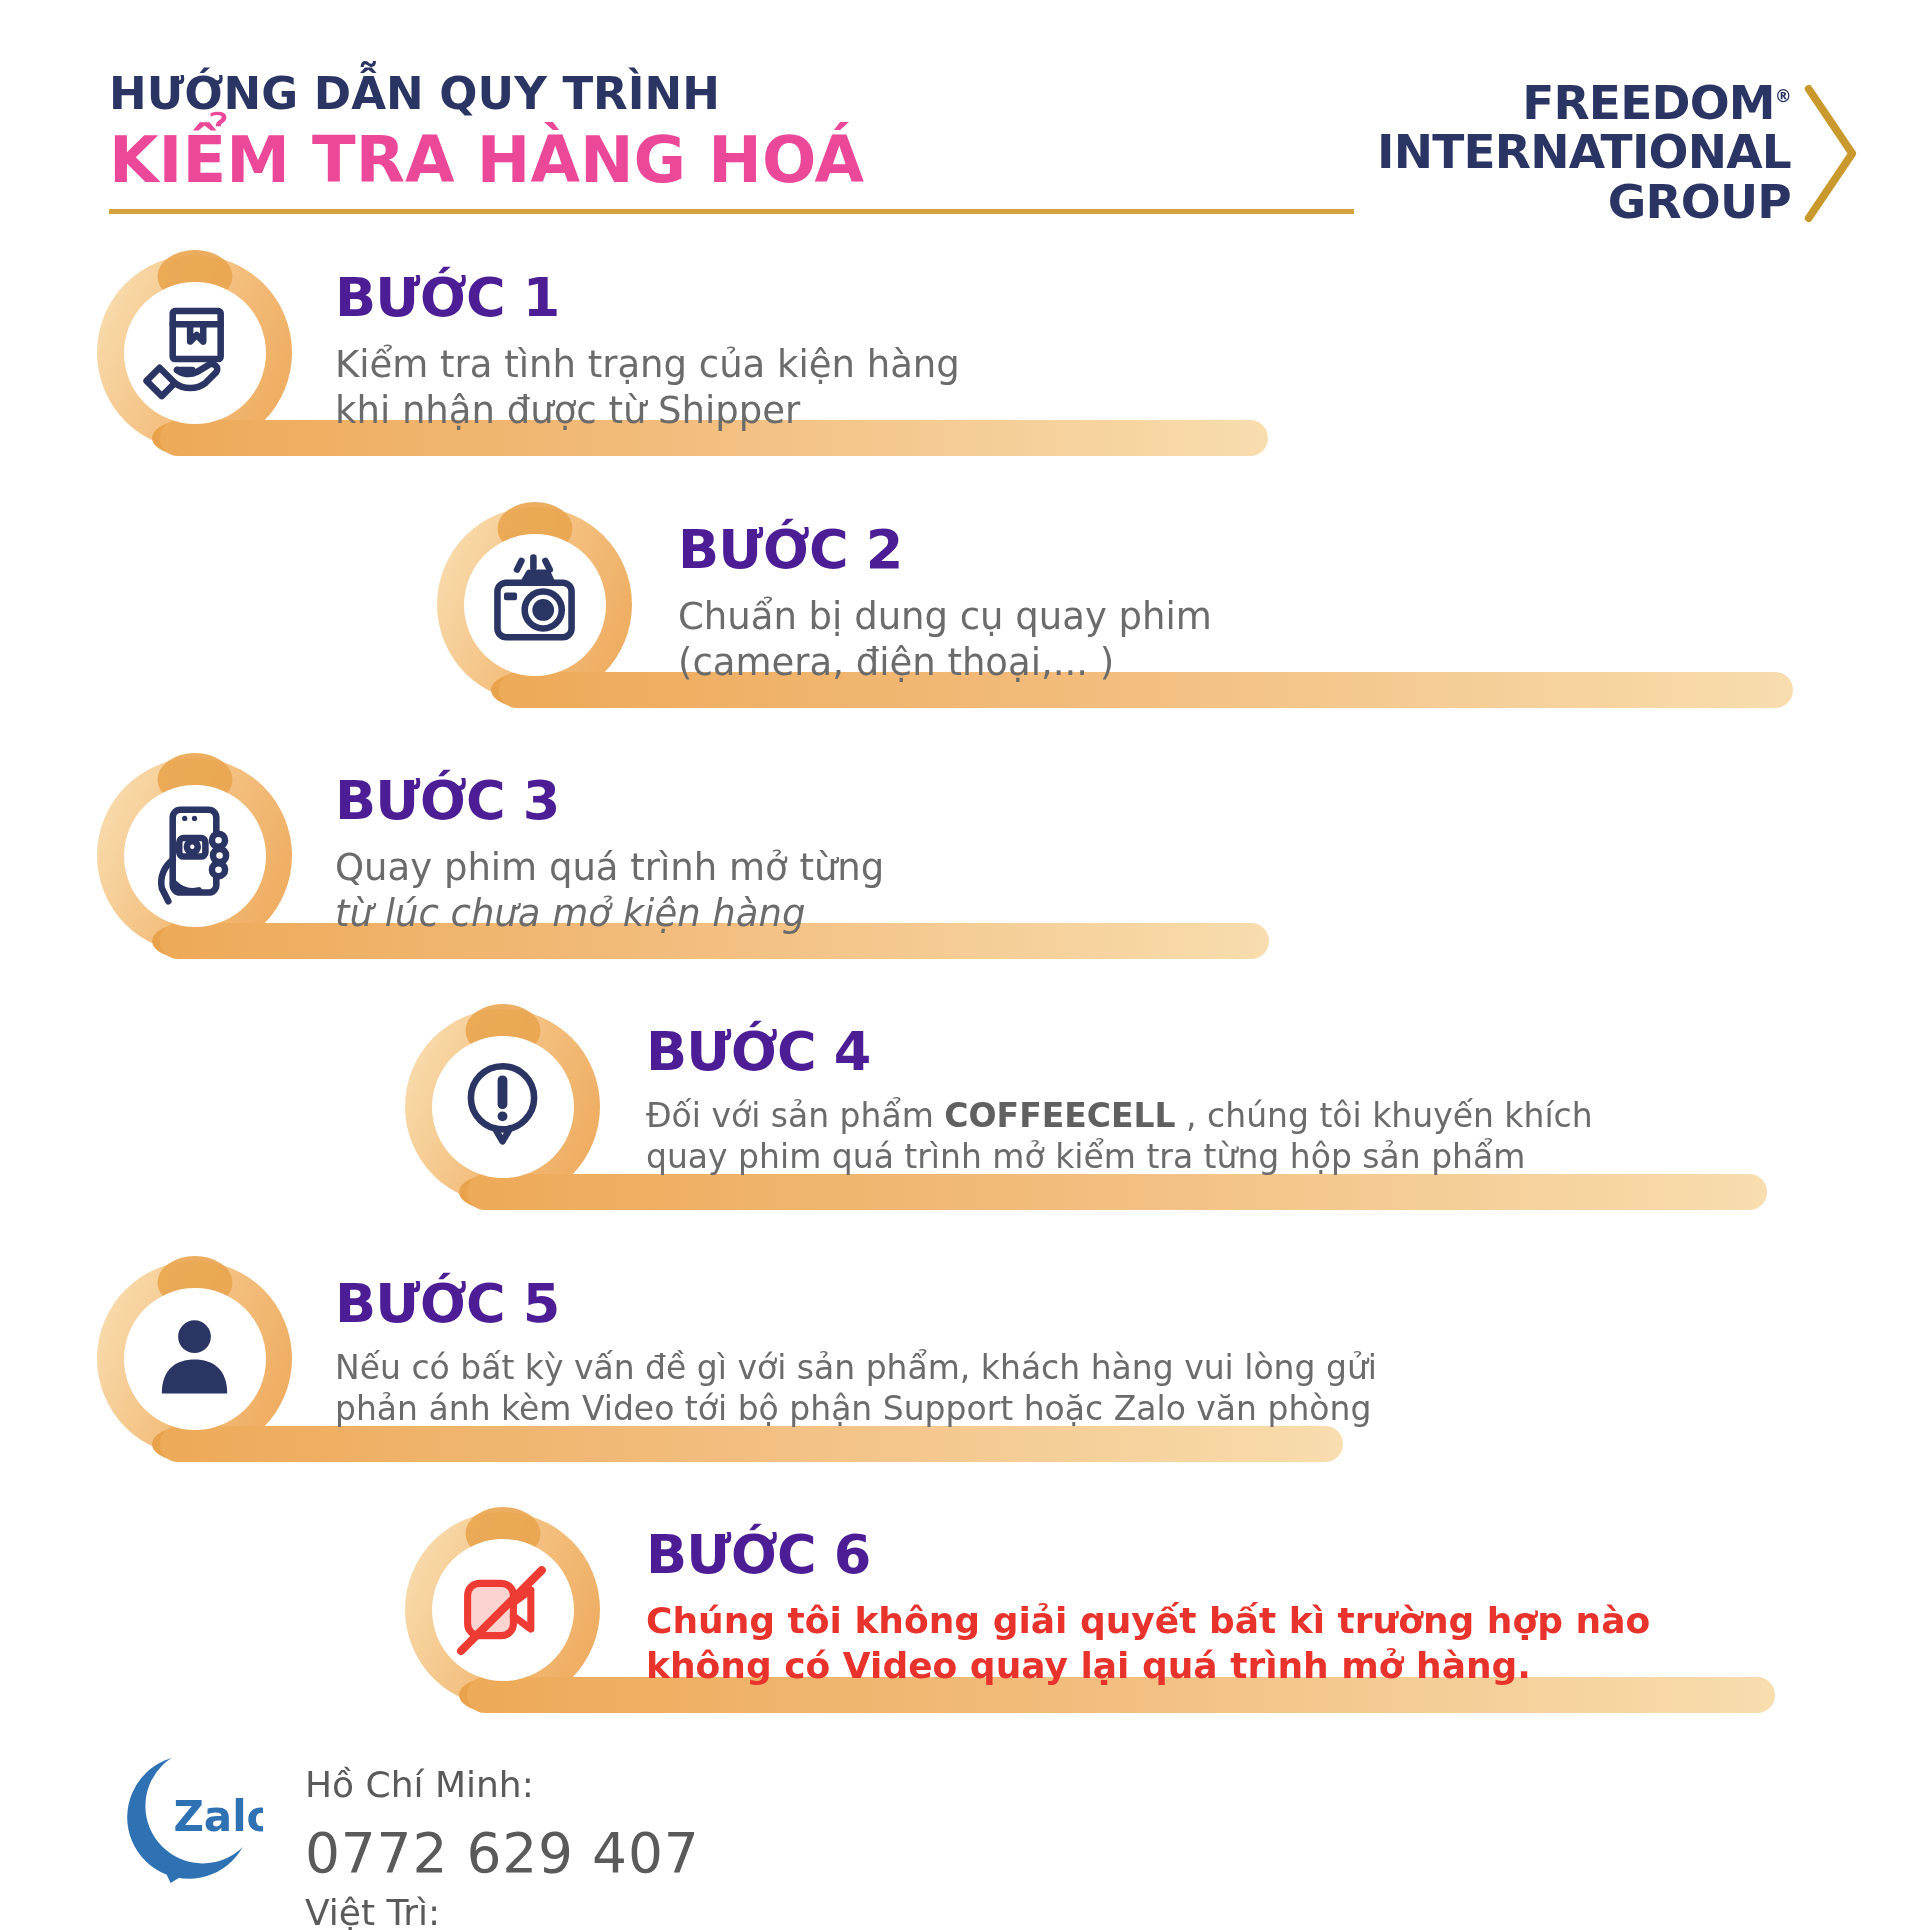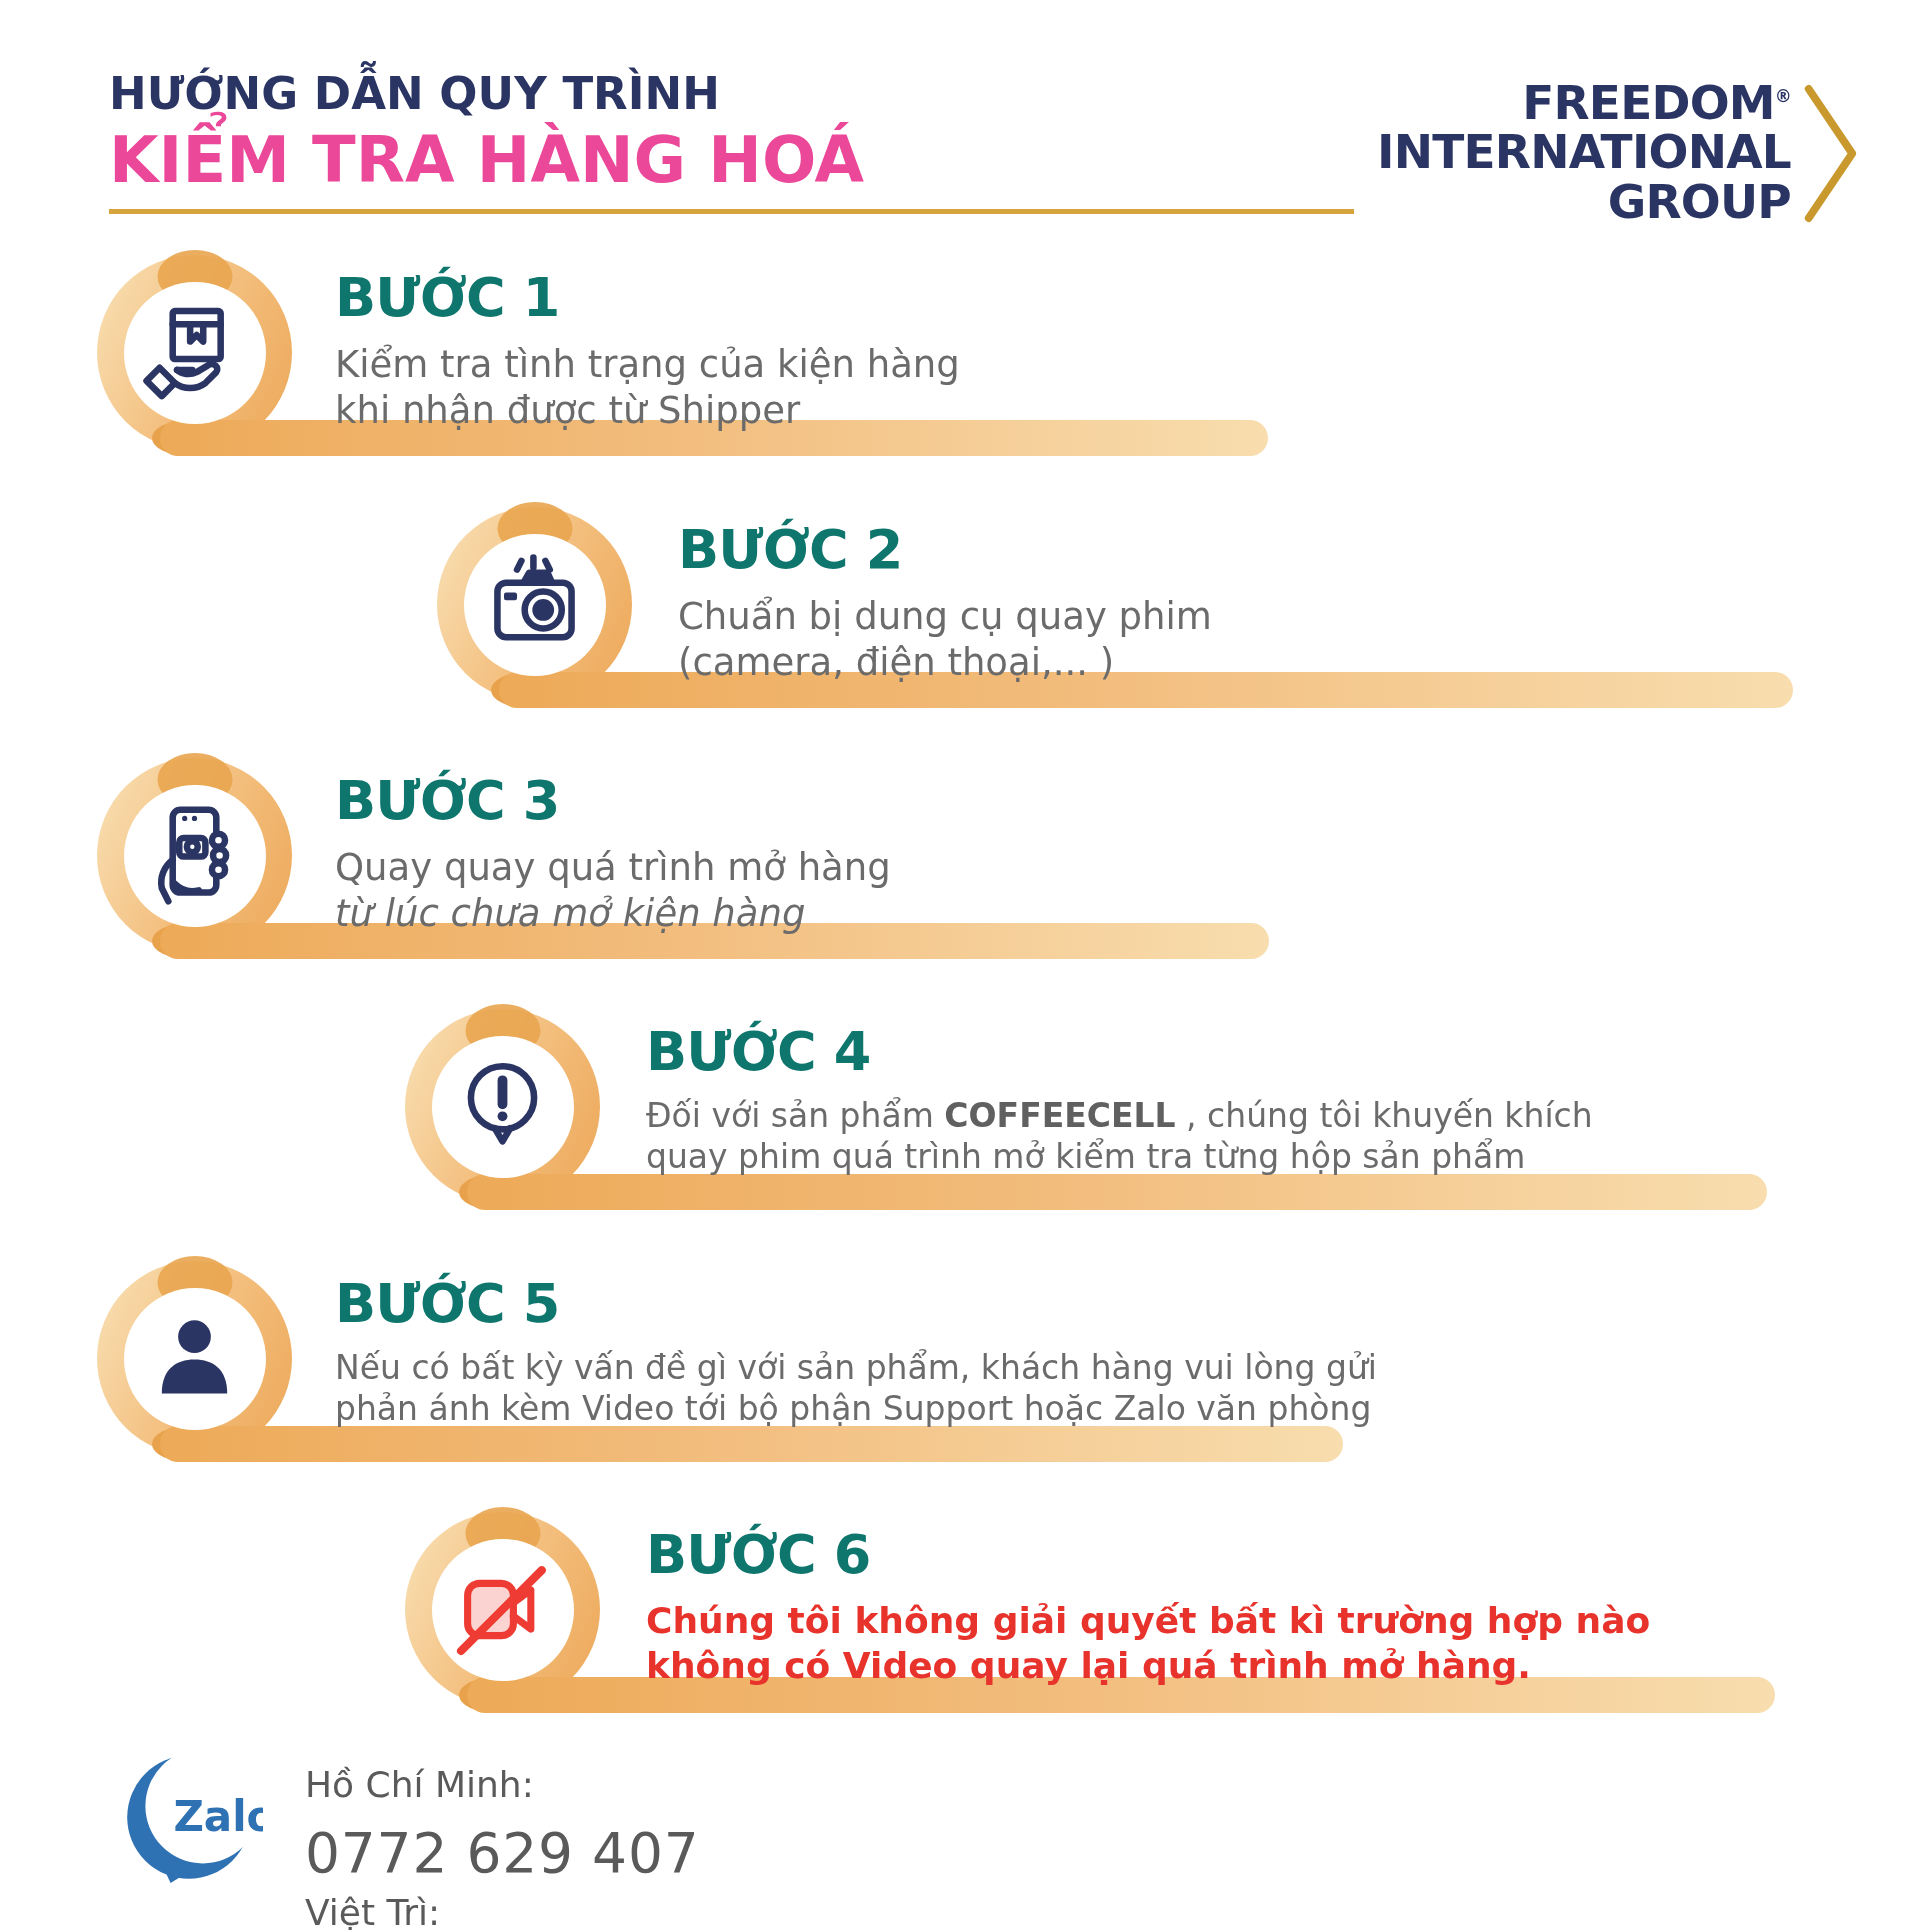--- a/index.html
+++ b/index.html
@@ -26,21 +26,21 @@
   .roll-top{position:absolute;left:50%;transform:translateX(-50%);top:-4.7px;width:75px;height:53px;background:#e9a54f;border-radius:50%;z-index:2;opacity:.9;}
   .hole{position:absolute;inset:26.5px;background:#fff;border-radius:50%;z-index:3;}
   .icon{position:absolute;width:109px;height:109px;left:43px;top:43px;z-index:4;}
 
   .bar{position:absolute;top:165px;height:36px;border-radius:18.7px;background:linear-gradient(90deg,#edaa58 0%,#f2bc7c 45%,#f8ddae 100%);z-index:2;}
   .bar-roll{position:absolute;top:165px;width:74px;height:36px;background:#e8a24c;border-radius:50%;z-index:2;}
   .b1{left:160px;width:1108px;} .b2{left:467px;width:1294px;} .b3{left:160px;width:1109px;}
   .b4{left:467px;width:1300px;} .b5{left:160px;width:1183px;} .b6{left:467px;width:1308px;}
   .br-left{left:152px;} .br-mid{left:459px;}
 
-  .step-title{position:absolute;top:11px;font-size:54px;font-weight:800;color:#0f766e;letter-spacing:-0.8px;white-space:nowrap;z-index:5;}
+  .step-title{position:absolute;top:11px;font-size:54px;font-weight:800;color:#4c1d95;letter-spacing:-0.8px;white-space:nowrap;z-index:5;}
   .step-desc{position:absolute;top:87px;color:#6b6b6b;line-height:1.24;z-index:5;}
   .tx-left{left:335px;} .tx-mid{left:646px;}
   .fs-lg{font-size:37px;} .fs-md{font-size:33px;}
   .desc-line{white-space:nowrap;}
   .em-line{font-weight:400;font-style:italic;}
   .bold-inline{font-weight:700;color:#606060;text-align:right;}
   .red-desc{color:#e8332d;font-weight:700;font-size:36px;}
 
   
   .zalo-logo{position:absolute;left:123px;top:1750px;width:140px;height:140px;}
@@ -130,21 +130,21 @@
         <circle cx="48" cy="42" r="5"></circle>
         <circle cx="72" cy="36" r="6" fill="#fff"></circle>
         <circle cx="73" cy="50" r="6" fill="#fff"></circle>
         <circle cx="72" cy="63" r="6" fill="#fff"></circle>
         <path d="M30 54 C22 60 18 70 20 80 L26 92"></path>
         <path d="M32 76 C38 82 46 84 54 82"></path>
       </svg>
     </div>
     <div class="step-title tx-left">BƯỚC 3</div>
     <div class="step-desc tx-left fs-lg">
-      <div class="desc-line">Quay quay quá trình mở hàng</div>
+      <div class="desc-line">Quay phim quá trình mở từng</div>
       <div class="desc-line em-line">từ lúc chưa mở kiện hàng</div>
     </div>
   </div>
 
   <div class="row r4">
     <div class="bar-roll br-mid"></div>
     <div class="bar b4"></div>
     <div class="circle cir-mid">
       <div class="ring"></div>
       <div class="roll-top"></div>

